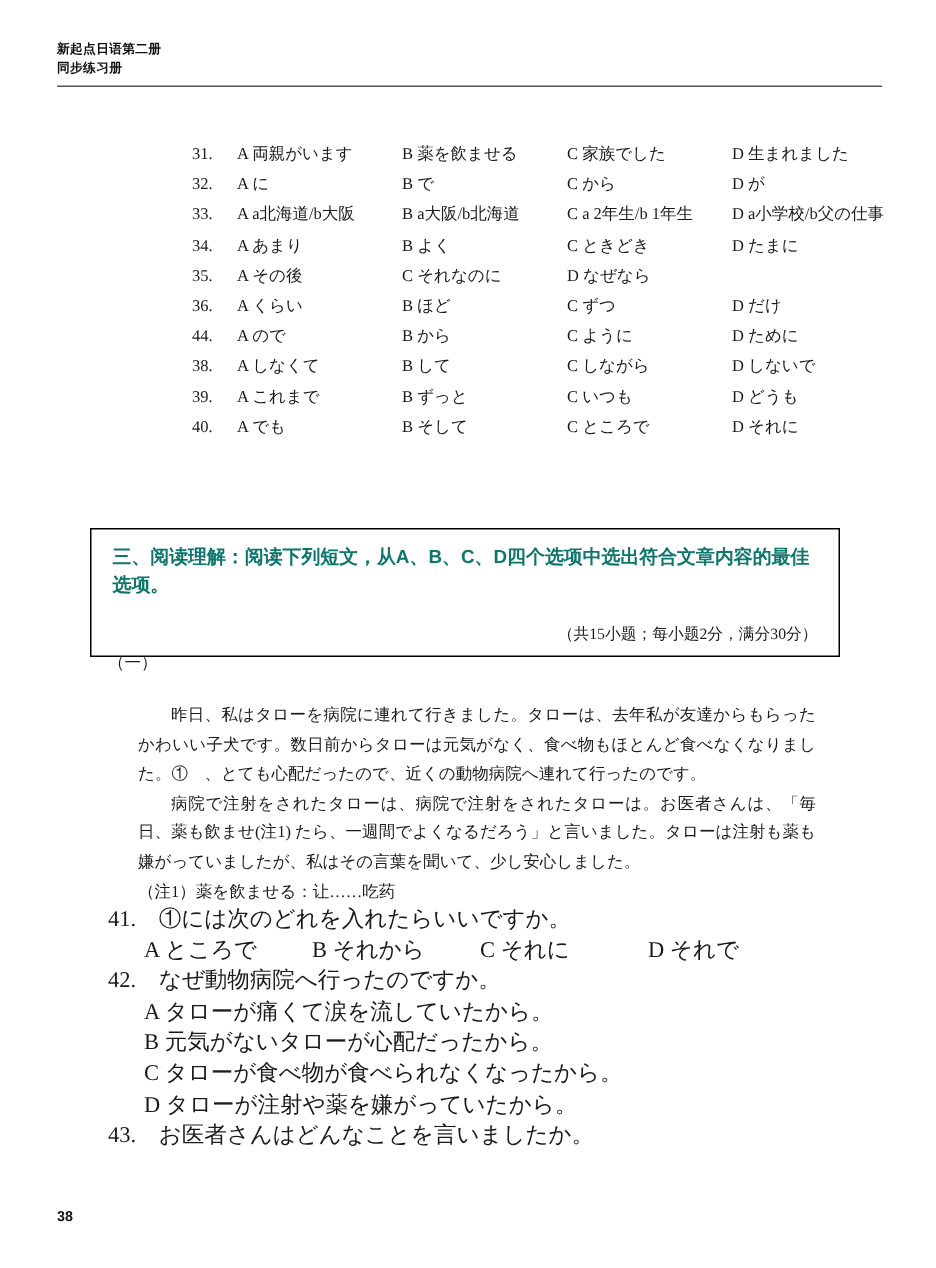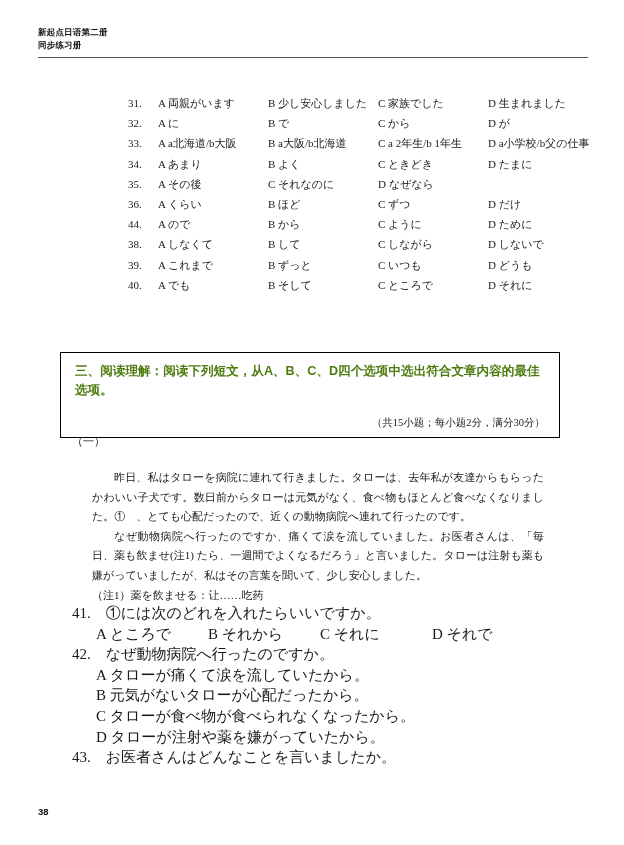--- a/index.html
+++ b/index.html
@@ -72,21 +72,21 @@
     width: 500px;
     box-sizing: border-box;
     border: 1px solid #000;
     padding: 9px 14px 7px 14px;
   }
   .section-box .title {
     font-family: "Liberation Sans", sans-serif;
     font-weight: bold;
     font-size: 12.6px;
     line-height: 19px;
-    color: #4d7c0f;
+    color: #0f766e;
   }
   .section-box .score {
     text-align: right;
     font-size: 10.5px;
     margin-top: 16px;
     font-family: "Liberation Serif", serif;
   }
   
   .passage-label {
     position: absolute;
@@ -161,21 +161,21 @@
   <div class="header">
     <div>新起点日语第二册</div>
     <div>同步练习册</div>
   </div>
   <div class="rule"></div>
 
   <div class="choices">
       <div class="choice-row">
         <span class="qnum">31.</span>
         <span class="opt">A 両親がいます</span>
-        <span class="opt">B 少し安心しました</span>
+        <span class="opt">B 薬を飲ませる</span>
         <span class="opt">C 家族でした</span>
         <span class="opt">D 生まれました</span>
       </div>
       <div class="choice-row">
         <span class="qnum">32.</span>
         <span class="opt">A に</span>
         <span class="opt">B で</span>
         <span class="opt">C から</span>
         <span class="opt">D が</span>
       </div>
@@ -238,21 +238,21 @@
 
   <div class="section-box">
     <div class="title">三、阅读理解：阅读下列短文，从A、B、C、D四个选项中选出符合文章内容的最佳选项。</div>
     <div class="score">（共15小题；每小题2分，满分30分）</div>
   </div>
 
   <div class="passage-label">（一）</div>
 
   <div class="passage">
       <p>昨日、私はタローを病院に連れて行きました。タローは、去年私が友達からもらったかわいい子犬です。数日前からタローは元気がなく、食べ物もほとんど食べなくなりました。①　、とても心配だったので、近くの動物病院へ連れて行ったのです。</p>
-      <p>なぜ動物病院へ行ったのですか、痛くて涙を流していました。お医者さんは、「毎日、薬も飲ませ(注1) たら、一週間でよくなるだろう」と言いました。タローは注射も薬も嫌がっていましたが、私はその言葉を聞いて、少し安心しました。</p>
+      <p>病院で注射をされたタローは、病院で注射をされたタローは。お医者さんは、「毎日、薬も飲ませ(注1) たら、一週間でよくなるだろう」と言いました。タローは注射も薬も嫌がっていましたが、私はその言葉を聞いて、少し安心しました。</p>
       <p class="noindent note">（注1）薬を飲ませる：让……吃药</p>
     </div>
 
   <div class="questions">
       <div class="q">
         <div class="q-stem">41.　①には次のどれを入れたらいいですか。</div>
         <div class="q-opts-inline">
           <span class="o">A ところで</span>
           <span class="o">B それから</span>
           <span class="o">C それに</span>

